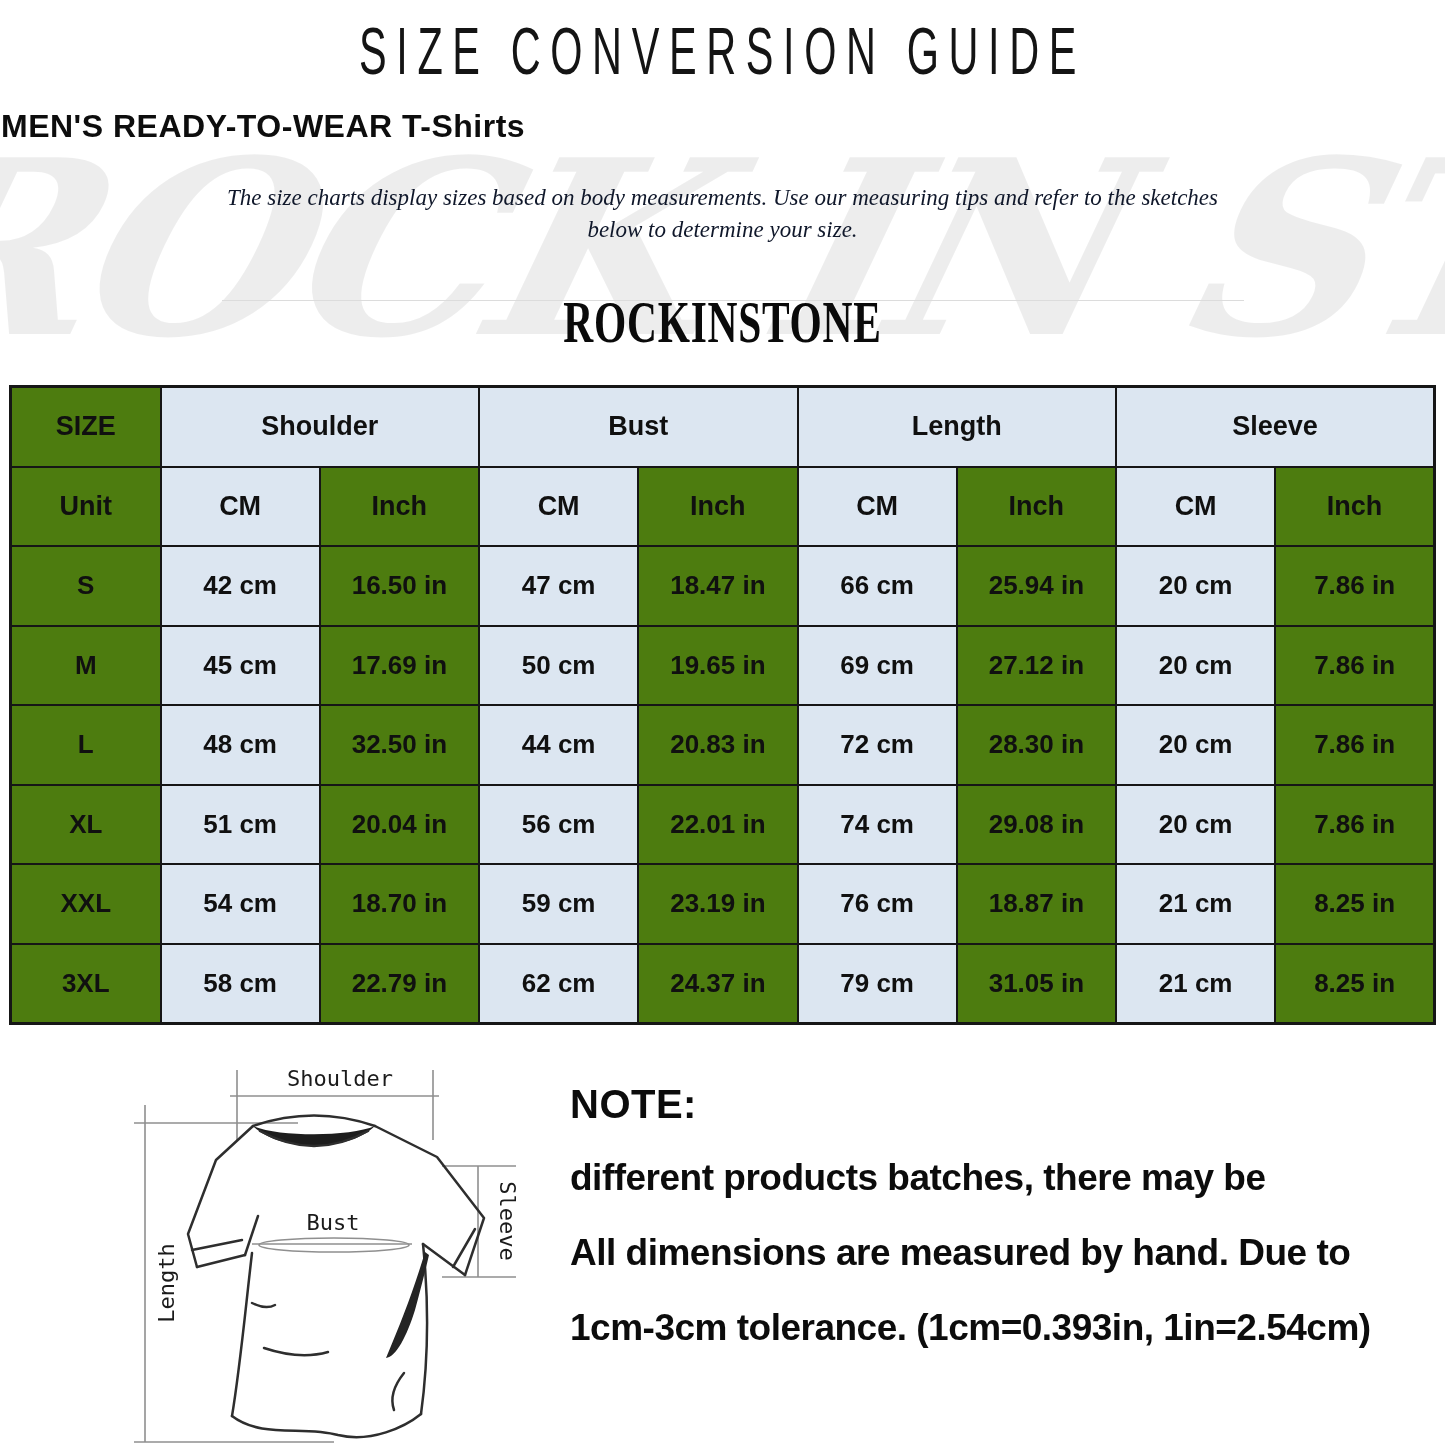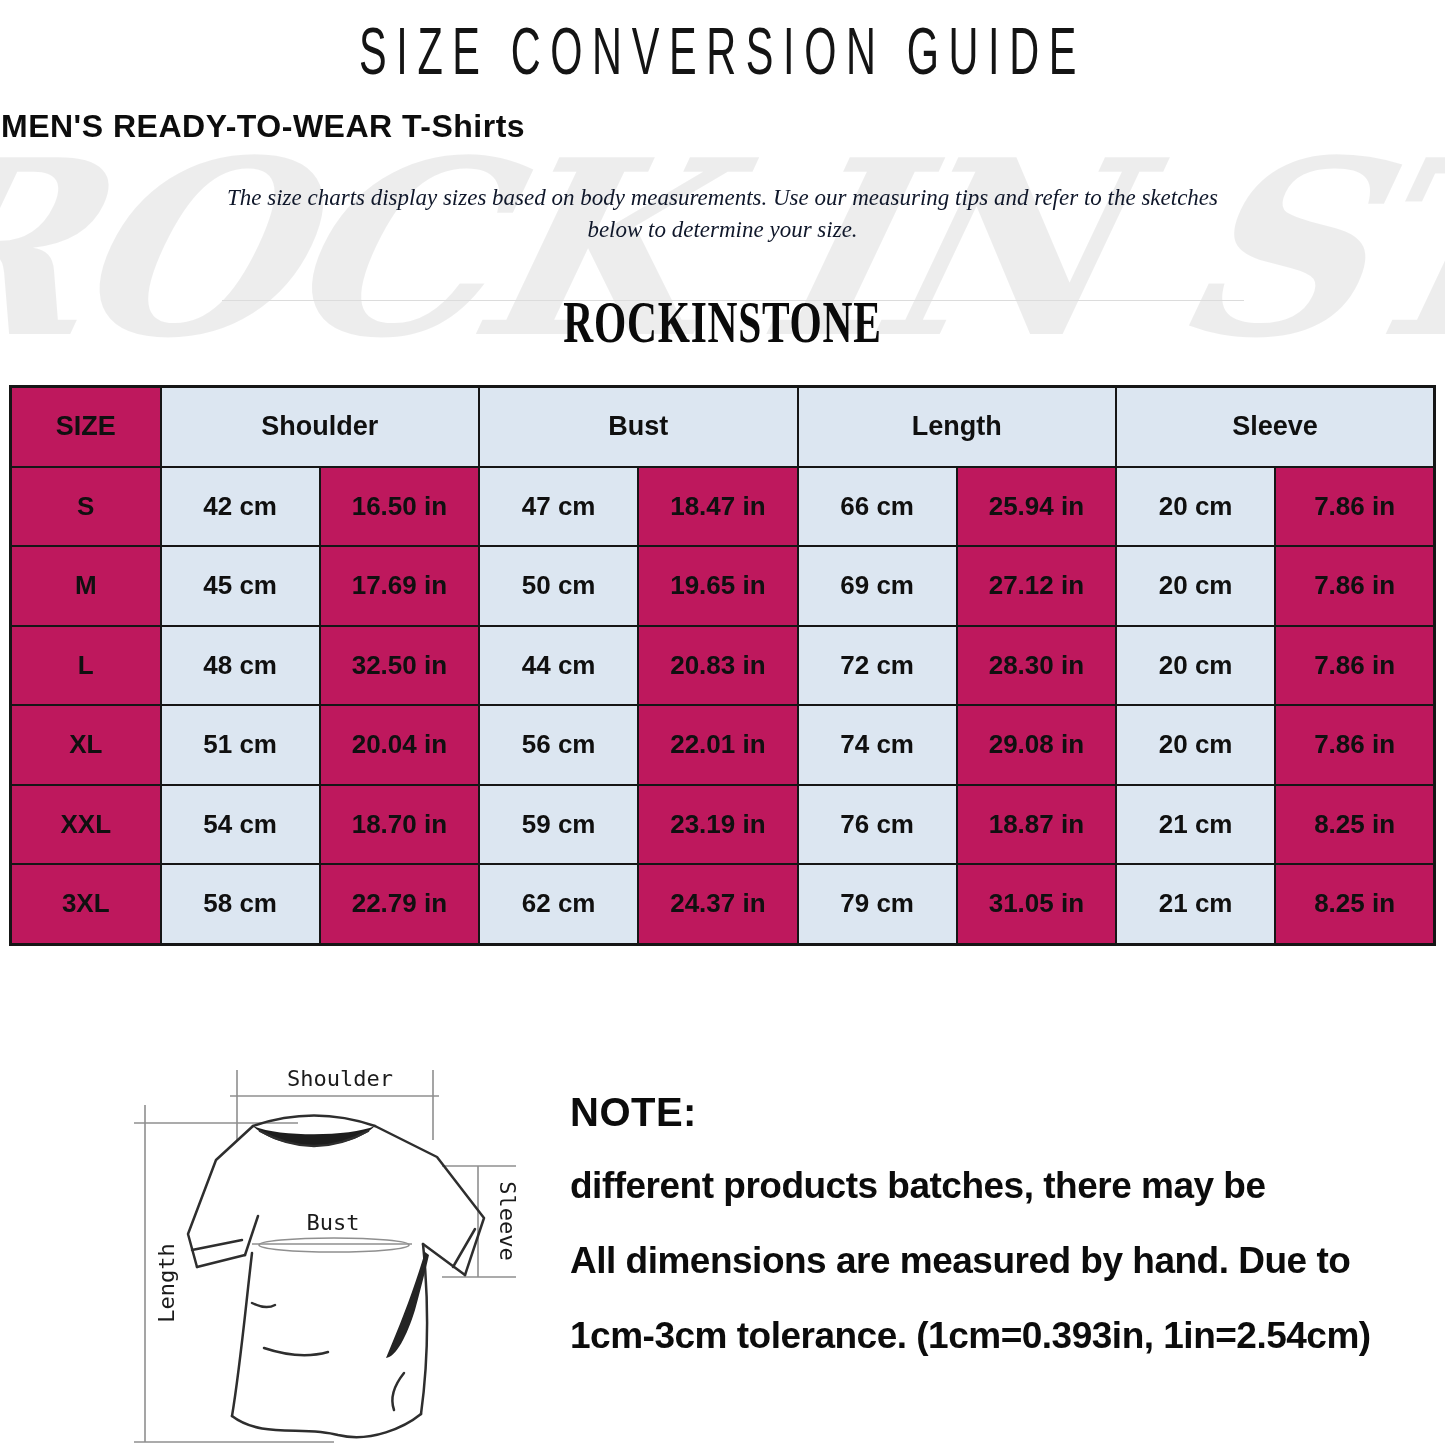--- a/index.html
+++ b/index.html
@@ -19,32 +19,32 @@
             font-size:32px;font-weight:bold;letter-spacing:0.5px;color:#0d0d0d;}
   .desc{position:absolute;left:0;width:100%;text-align:center;
         font-family:"Liberation Serif",serif;font-style:italic;font-size:23px;color:#0f172a;}
   .desc1{top:185px;} .desc2{top:217px;font-style:italic;}
   .rule{position:absolute;top:300px;left:222px;width:1022px;height:1px;background:#dcdcdc;}
   .brand{position:absolute;top:288px;left:0;width:100%;text-align:center;
          font-family:"Liberation Serif",serif;font-weight:bold;font-size:56px;color:#0a0a0a;
          transform:scale(0.74,1.05);transform-origin:50% 0;letter-spacing:1px;}
   
   table.size{position:absolute;top:385px;left:9px;width:1427px;border-collapse:collapse;
-             table-layout:fixed;font-weight:bold;background:#be185d;border:3px solid #161616;}
+             table-layout:fixed;font-weight:bold;background:#4d7c0f;border:3px solid #161616;}
   table.size th,table.size td{border:2px solid #161616;height:77.5px;text-align:center;
              vertical-align:middle;font-size:26px;color:#101010;padding:0;font-weight:bold;}
   table.size th{font-size:27px;}
   col.c-size{width:150px;}
   .b{background:#dce6f1;}
   
   .sketch{position:absolute;left:112px;top:1048px;}
   .dimtext{font-family:"DejaVu Sans Mono",monospace;font-size:22px;fill:#1b1b1b;}
   
   .note{position:absolute;left:570px;top:1078px;width:830px;}
-  .note-heading{font-size:40px;font-weight:bold;color:#0c0c0c;margin:12px 0 30px 0;letter-spacing:0.5px;}
+  .note-heading{font-size:40px;font-weight:bold;color:#0c0c0c;margin:4px 0 30px 0;letter-spacing:0.5px;}
   .note-line{font-size:37px;font-weight:bold;color:#0c0c0c;margin:0 0 33px 0;letter-spacing:-0.5px;white-space:nowrap;}
 </style>
 </head>
 <body>
 
 <div class="page">
 
   <div class="watermark">ROCK IN STONE</div>
 
   <div class="layer">
@@ -67,20 +67,31 @@
           <col>
           <col>
       </colgroup>
       <tbody>
           <tr>
         <th>SIZE</th>
         <th class="b" colspan="2">Shoulder</th>
         <th class="b" colspan="2">Bust</th>
         <th class="b" colspan="2">Length</th>
         <th class="b" colspan="2">Sleeve</th>
+      </tr>
+      <tr>
+        <th>Unit</th>
+        <th class="b">CM</th>
+        <th>Inch</th>
+        <th class="b">CM</th>
+        <th>Inch</th>
+        <th class="b">CM</th>
+        <th>Inch</th>
+        <th class="b">CM</th>
+        <th>Inch</th>
       </tr>
       <tr>
         <td>S</td>
         <td class="b">42 cm</td>
         <td>16.50 in</td>
         <td class="b">47 cm</td>
         <td>18.47 in</td>
         <td class="b">66 cm</td>
         <td>25.94 in</td>
         <td class="b">20 cm</td>

